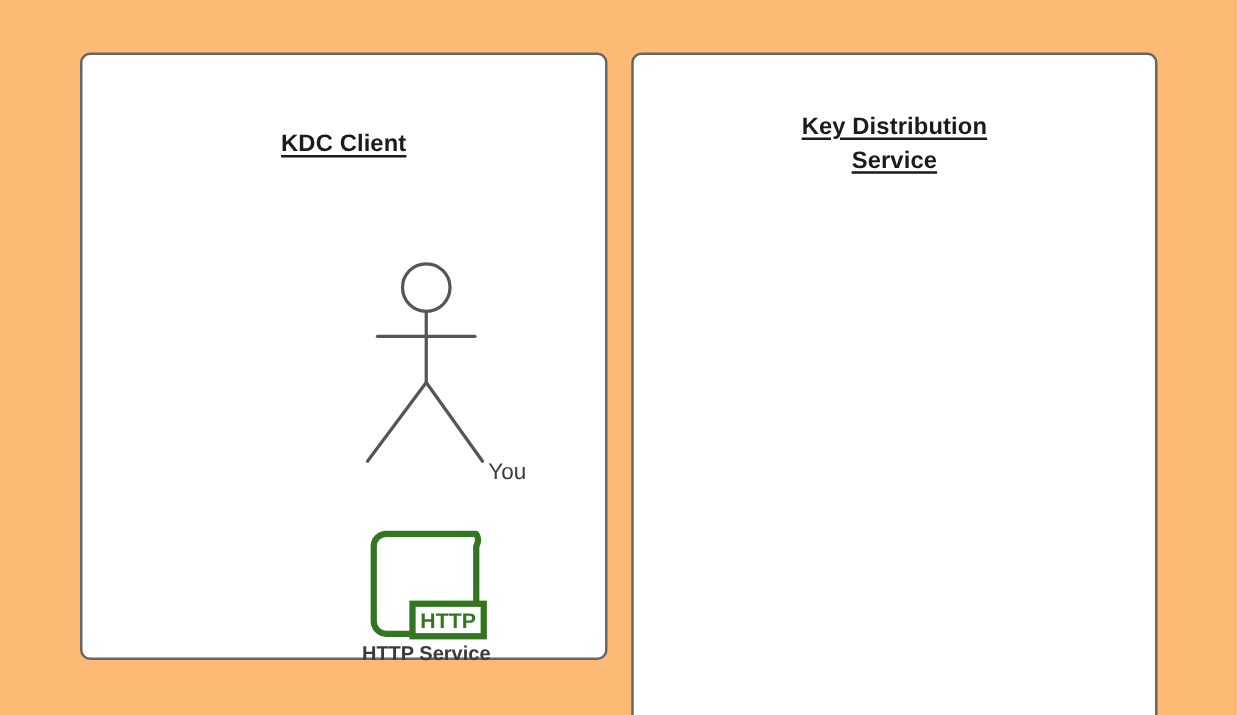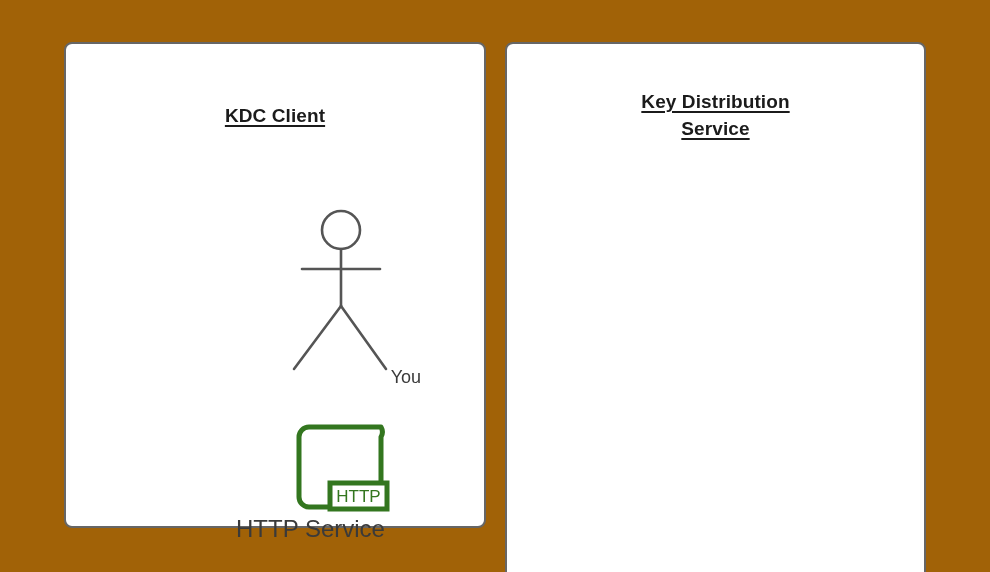--- a/index.html
+++ b/index.html
@@ -12,21 +12,21 @@
     height: 572px;
     font-family: "Liberation Sans", sans-serif;
     overflow: hidden;
     position: relative;
   }
   .canvas {
     position: absolute;
     left: 0; top: 0;
     width: 990px;
     height: 572px;
-    background: #a16207;
+    background: #fdba74;
   }
 
   
   .panel {
     position: absolute;
     background: #ffffff;
     border: 2px solid #666666;
     border-radius: 8px;
     box-sizing: border-box;
   }
@@ -82,35 +82,37 @@
     color: #3a3a3a;
   }
 
   
   .service {
     position: absolute;
     left: 195px;
     top: 375px;
     width: 160px;
     height: 125px;
+    font-weight: bold;
   }
   .service-icon {
     position: absolute;
     left: 0;
     top: 0;
     width: 160px;
     height: 95px;
   }
   .service-icon svg { display: block; }
   .service-label {
     position: absolute;
     left: -25px;
     top: 96px;
     width: 210px;
-    font-size: 24px;
+    text-align: center;
+    font-size: 16px;
     color: #3a3a3a;
   }
 </style>
 </head>
 <body>
 
 <div class="canvas">
 
   <div class="panel" id="panel-client">
 

